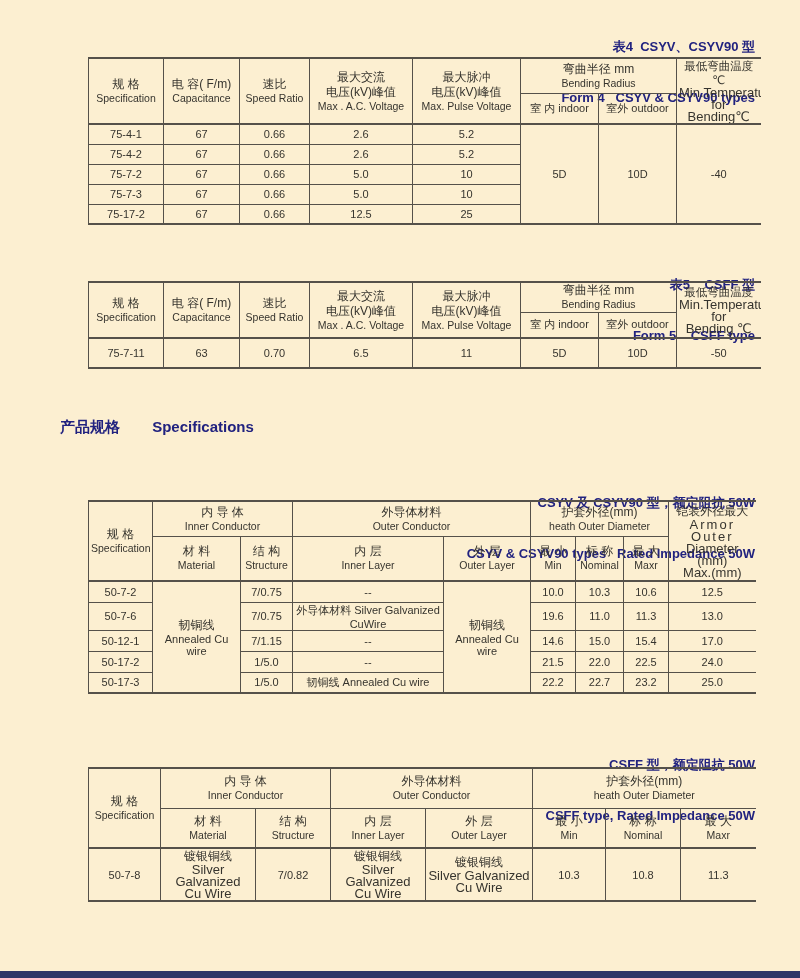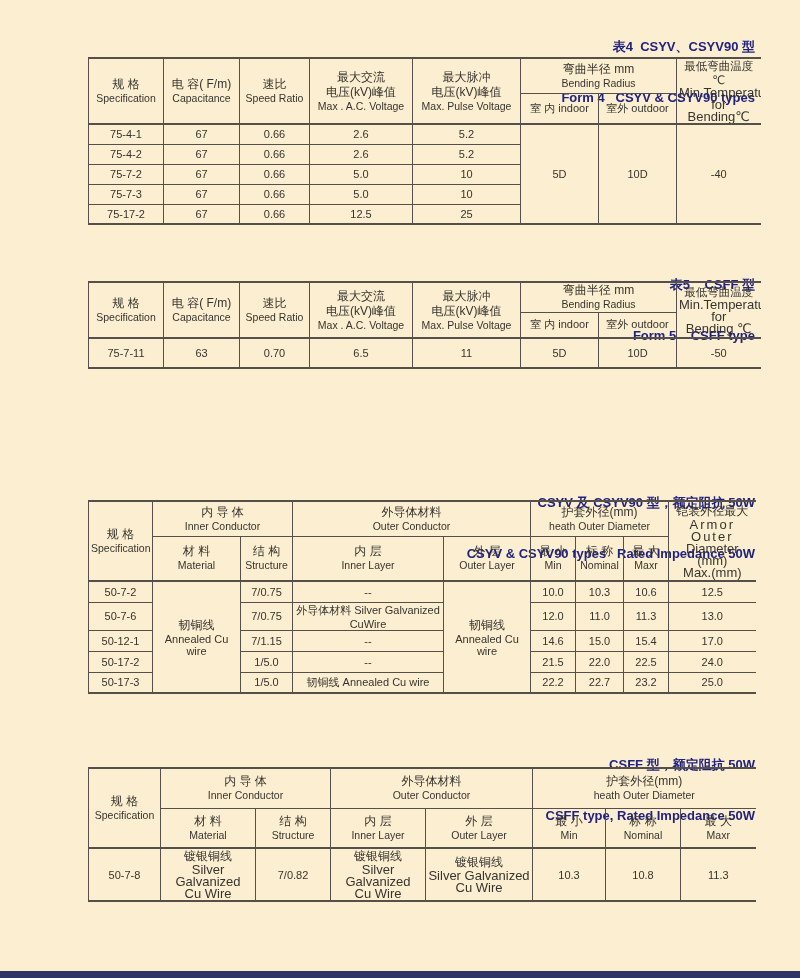--- a/index.html
+++ b/index.html
@@ -208,20 +208,24 @@
           <td>6.5</td>
           <td>11</td>
           <td>5D</td>
           <td>10D</td>
           <td class="no-r">-50</td>
         </tr>
       </tbody>
     </table>
   </div>
 
+  <div class="heading">
+    <span class="gap">产品规格</span>
+    <span>Specifications</span>
+  </div>
 
   <div class="rtitle" style="top:460px;">
     <div>CSYV 及 CSYV90 型，额定阻抗 50W</div>
     <div>CSYV &amp; CSYV90 types   Rated Impedance 50W</div>
   </div>
 
   <div class="abs" style="left:88px;top:500px;">
     <table class="tbl tcsyv" style="width:667px">
       <colgroup>
         <col style="width:64px">
@@ -305,21 +309,21 @@
           </td>
           <td>10.0</td>
           <td>10.3</td>
           <td>10.6</td>
           <td class="no-r">12.5</td>
         </tr>
         <tr>
           <td>50-7-6</td>
           <td>7/0.75</td>
           <td class="sm">外导体材料 Silver Galvanized CuWire</td>
-          <td>12.0</td>
+          <td>19.6</td>
           <td>11.0</td>
           <td>11.3</td>
           <td class="no-r">13.0</td>
         </tr>
         <tr>
           <td>50-12-1</td>
           <td>7/1.15</td>
           <td>--</td>
           <td>14.6</td>
           <td>15.0</td>

